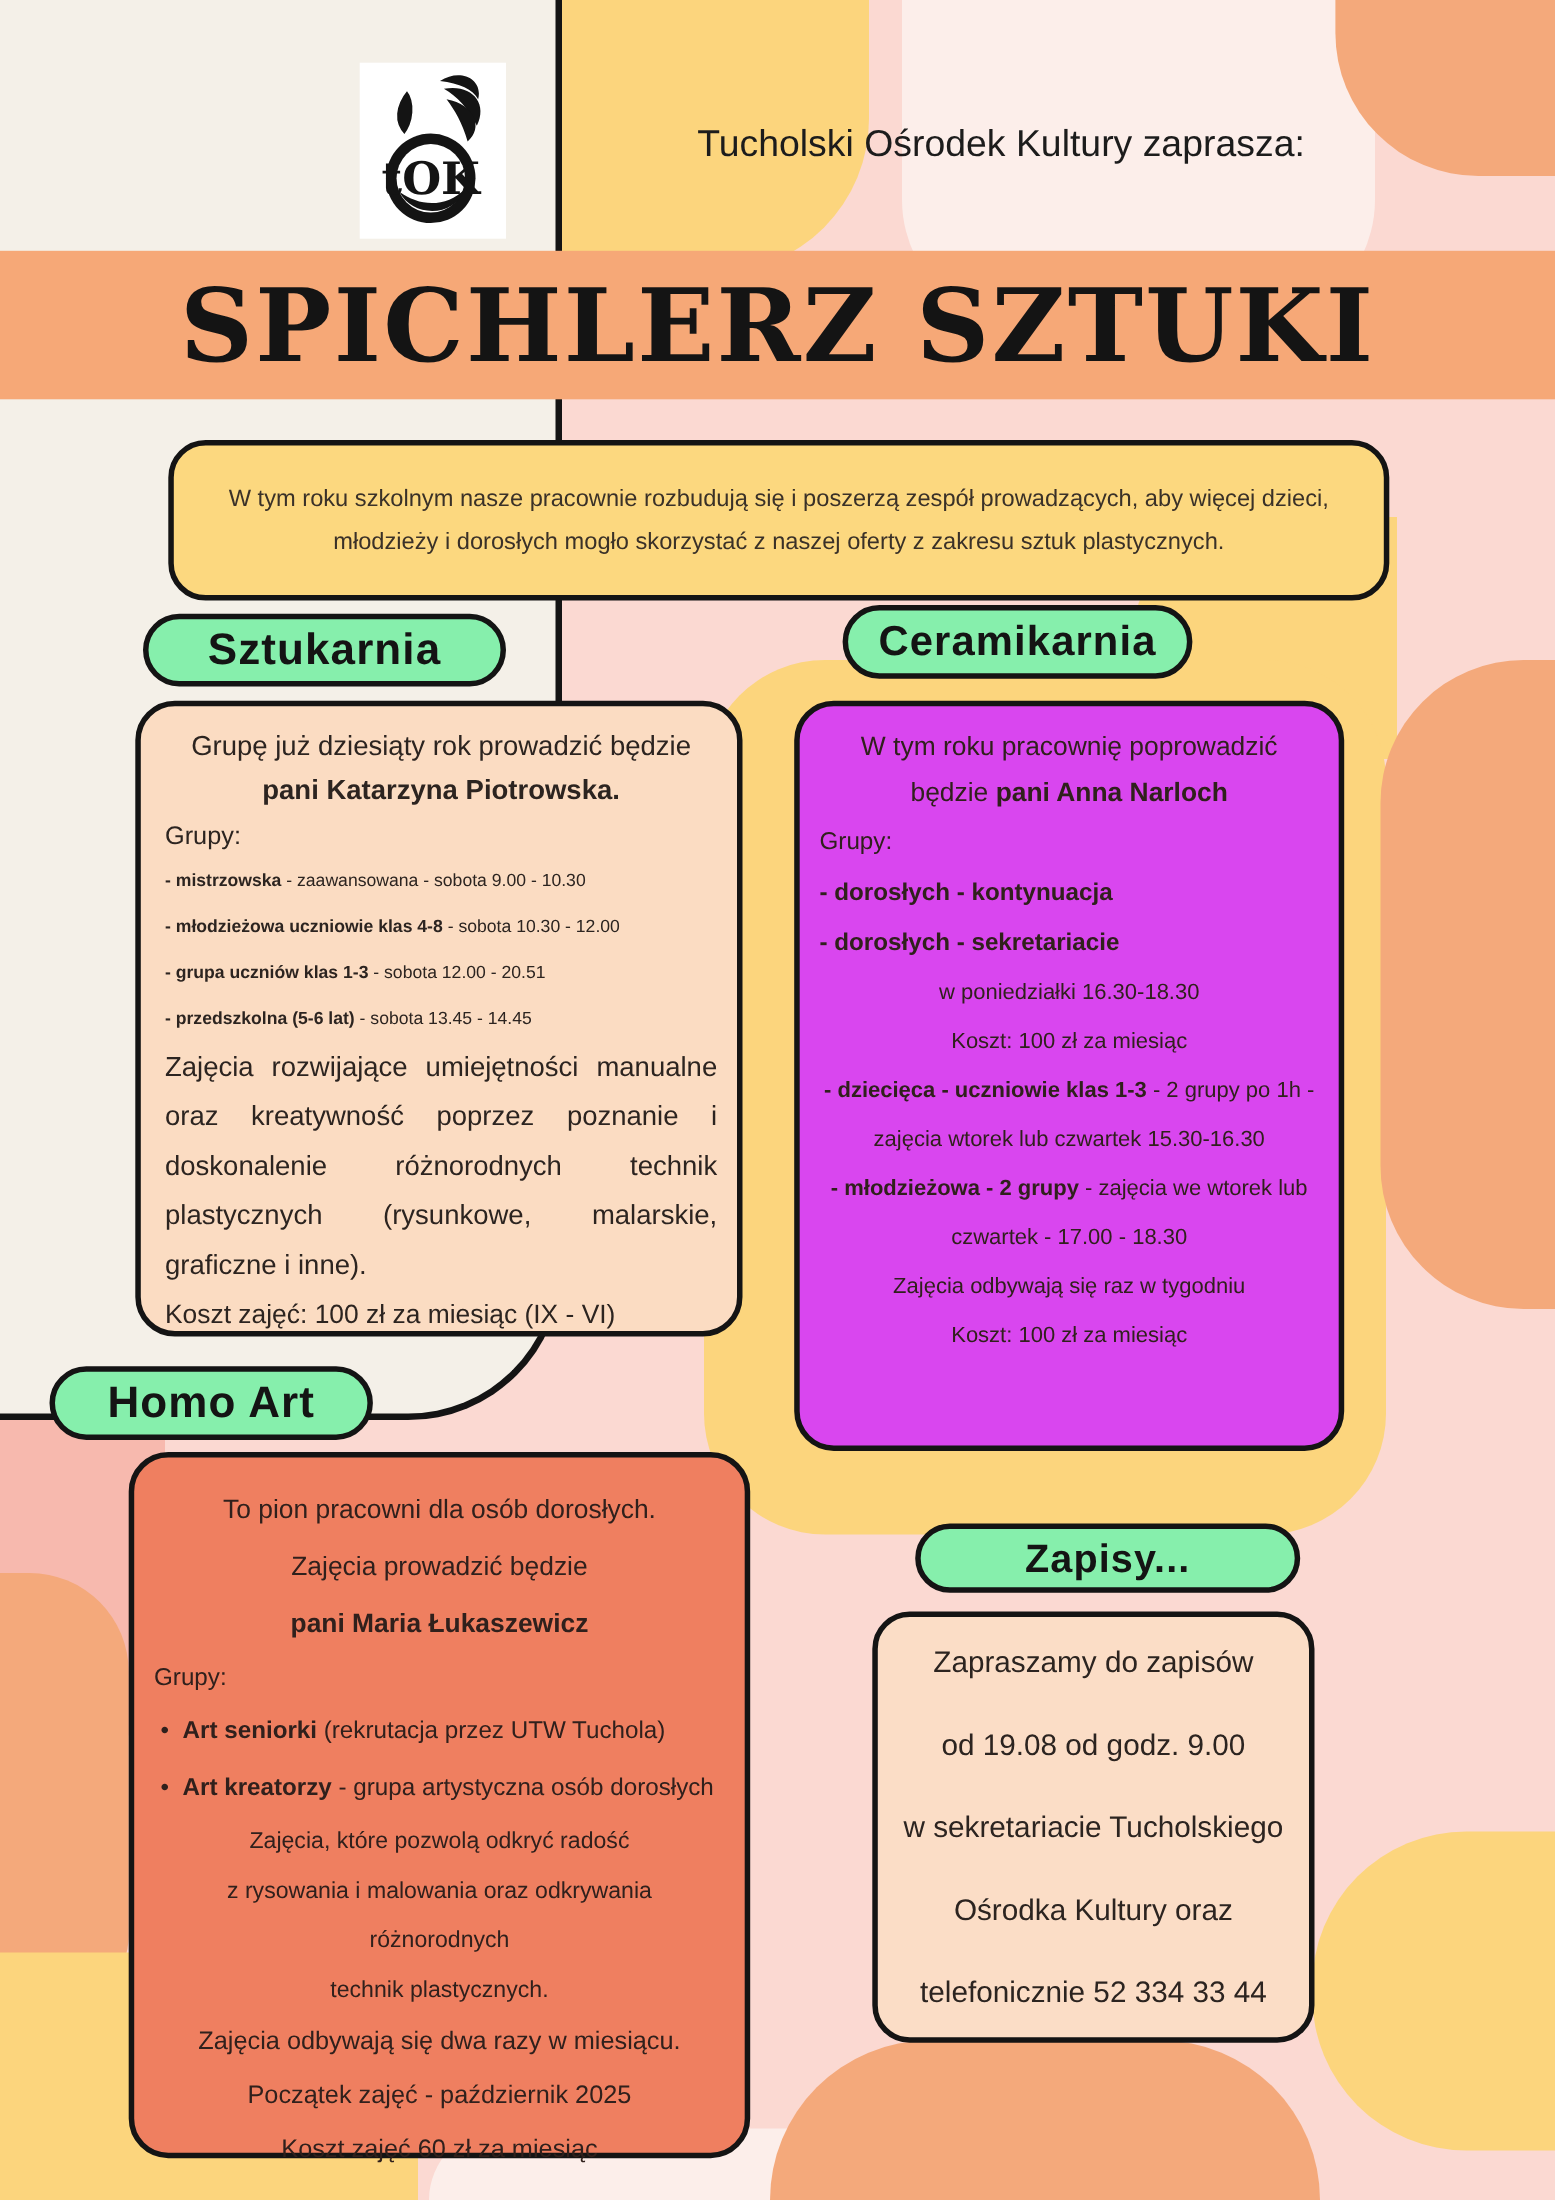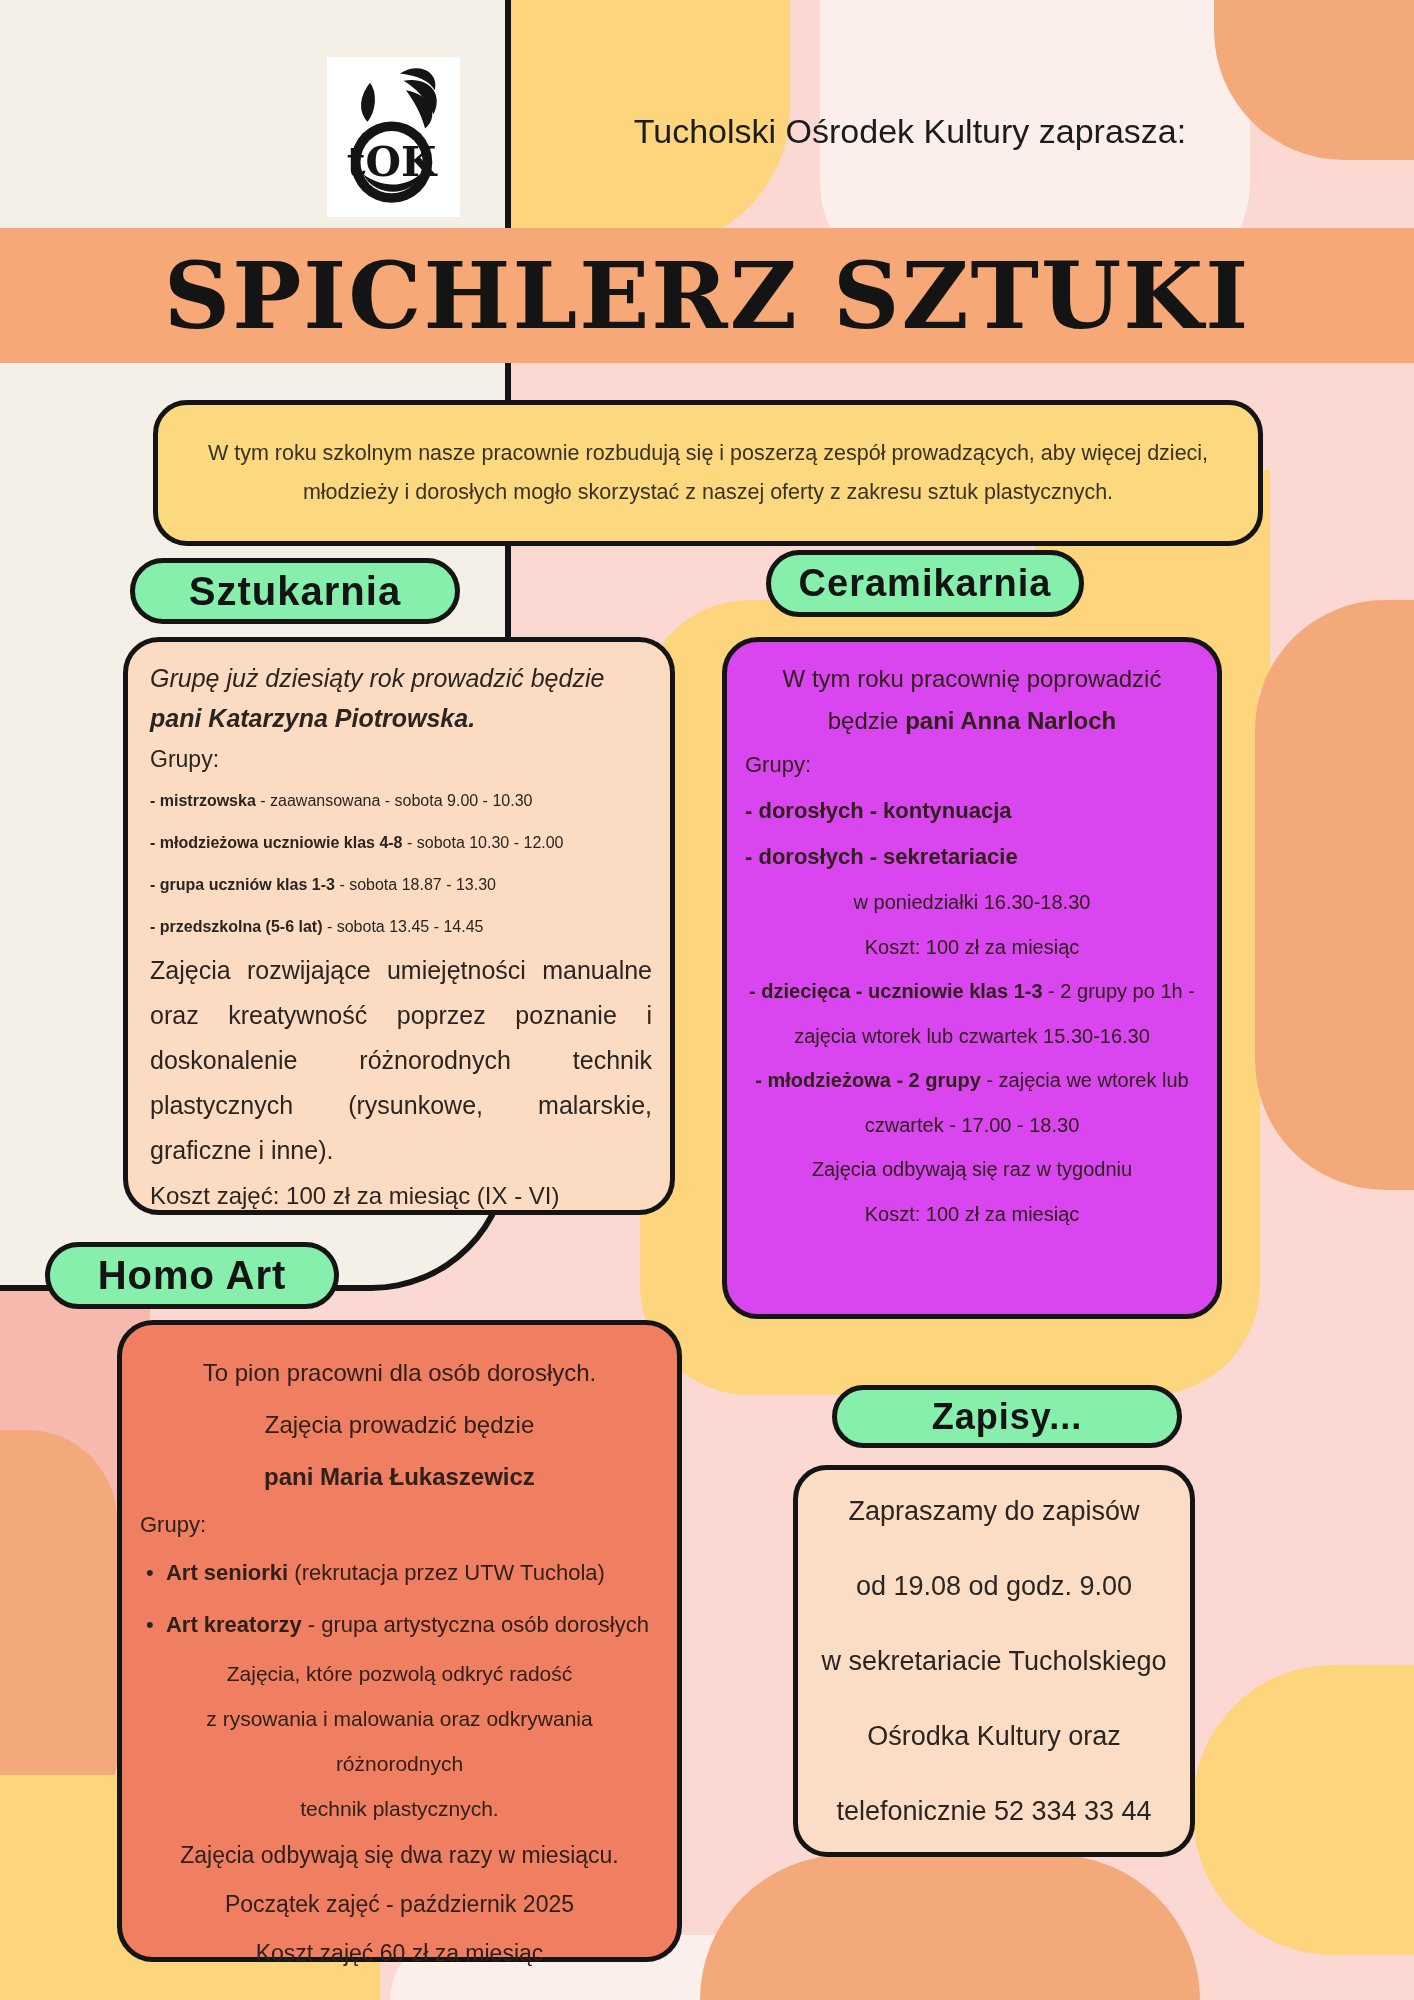--- a/index.html
+++ b/index.html
@@ -39,21 +39,21 @@
   .pill-homoart{left:45px;top:1242px;width:284px;height:57px;font-size:40px;}
   .pill-zapisy{left:832px;top:1385px;width:340px;height:53px;font-size:36px;}
 
   
   .cbox{position:absolute;z-index:3;border:5px solid #141414;border-radius:36px;box-sizing:border-box;}
   .intro-box{left:153px;top:400px;width:1110px;height:146px;background:#fcd87f;border-radius:34px;
     display:flex;flex-direction:column;justify-content:center;gap:14px;color:#3a3128;}
   .intro-box .iline{text-align:center;font-size:21.5px;white-space:nowrap;}
 
   .box-sztukarnia{left:123px;top:637px;width:552px;height:578px;background:#fbdcc2;color:#2c2420;padding:16px 18px 10px 22px;}
-  .box-sztukarnia .c1{font-size:25px;line-height:40px;font-style:italic;}
+  .box-sztukarnia .c1{text-align:center;font-size:25px;line-height:40px;}
   .box-sztukarnia .grupy{font-size:23px;line-height:42px;}
   .box-sztukarnia .item{font-size:16px;line-height:42px;white-space:nowrap;}
   .box-sztukarnia .note{font-size:21px;line-height:42px;}
   .box-sztukarnia .para{font-size:25px;line-height:45px;text-align:justify;}
   .box-sztukarnia .price{font-size:24px;line-height:46px;}
 
   .box-ceramikarnia{left:722px;top:637px;width:500px;height:682px;background:#d946ef;color:#30201c;padding:16px 10px 10px 10px;}
   .box-ceramikarnia .c1{text-align:center;font-size:24px;line-height:42px;}
   .box-ceramikarnia .grupy{font-size:22px;line-height:46px;padding-left:8px;}
   .box-ceramikarnia .group{font-size:22px;line-height:46px;font-weight:bold;padding-left:8px;}
@@ -117,21 +117,21 @@
 
   <div class="pill pill-sztukarnia">
     <span>Sztukarnia</span>
   </div>
   <div class="cbox box-sztukarnia">
     <div class="c1">Grupę już dziesiąty rok prowadzić będzie</div>
     <div class="c1 b">pani Katarzyna Piotrowska.</div>
     <div class="grupy">Grupy:</div>
     <div class="item"><span class="b">- mistrzowska</span><span> - zaawansowana - sobota 9.00 - 10.30</span></div>
     <div class="item"><span class="b">- młodzieżowa uczniowie klas 4-8</span><span> - sobota 10.30 - 12.00</span></div>
-    <div class="item"><span class="b">- grupa uczniów klas 1-3</span><span> - sobota 18.87 - 13.30</span></div>
+    <div class="item"><span class="b">- grupa uczniów klas 1-3</span><span> - sobota 12.00 - 20.51</span></div>
     <div class="item"><span class="b">- przedszkolna (5-6 lat)</span><span> - sobota 13.45 - 14.45</span></div>
     <div class="para">Zajęcia rozwijające umiejętności manualne oraz kreatywność poprzez poznanie i doskonalenie różnorodnych technik plastycznych (rysunkowe, malarskie, graficzne i inne).</div>
     <div class="price">Koszt zajęć: 100 zł za miesiąc (IX - VI)</div>
   </div>
 
   <div class="pill pill-ceramikarnia">
     <span>Ceramikarnia</span>
   </div>
   <div class="cbox box-ceramikarnia">
     <div class="c1">W tym roku pracownię poprowadzić</div>

